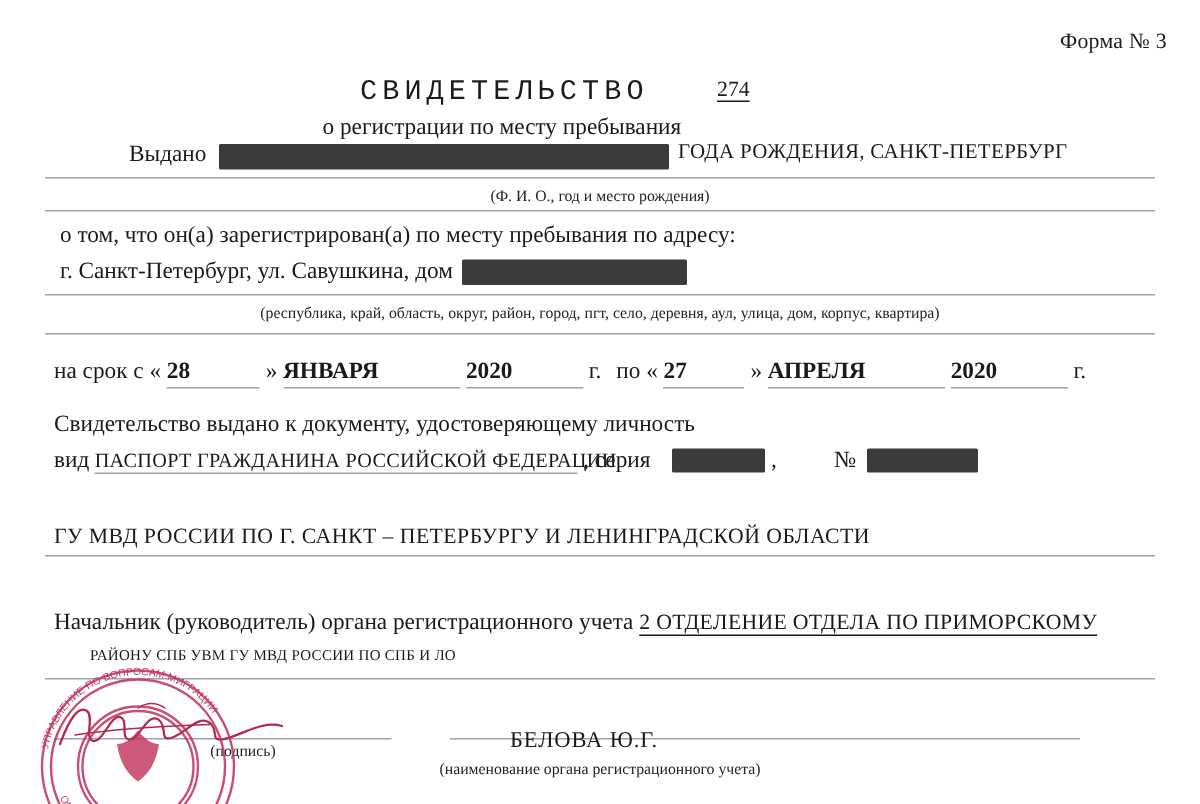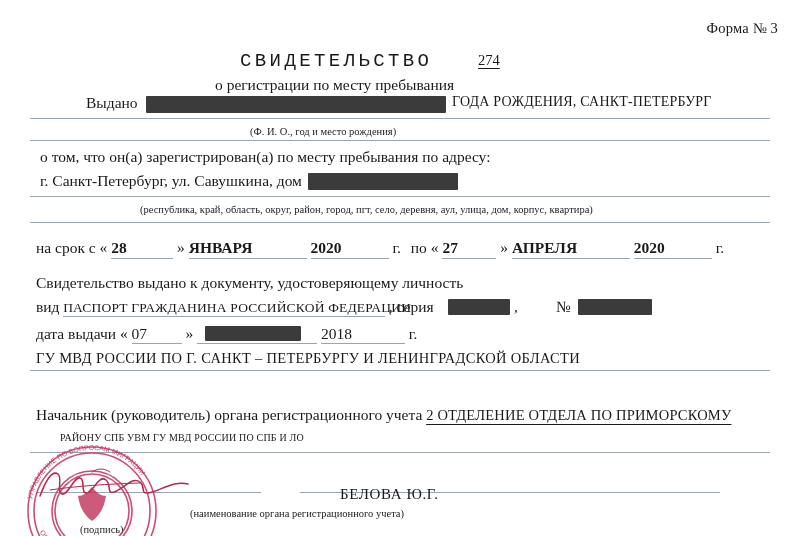--- a/index.html
+++ b/index.html
@@ -47,21 +47,21 @@
   }
 
   
   .rule {
     border-bottom: 1px solid #9aa3b0;
     height: 0;
   }
   .small-caption {
     font-size: 10.5px;
     color: #222;
-    text-align: left;
+    text-align: center;
   }
 
   
   .redact {
     background: #3b3b3b;
     border-radius: 1px;
   }
 
   .issued-row { top: 94px; left: 86px; }
   .issued-label { font-size: 15.5px; }
@@ -93,21 +93,21 @@
   .line-full-5 { top: 370px; left: 30px; width: 740px; }
   .cap-3 { top: 372px; left: 180px; width: 440px; }
 
   .chief-line { top: 406px; left: 36px; font-size: 15.5px; }
   .chief-line-2 { top: 432px; left: 36px; font-size: 10px; letter-spacing: 0.2px; margin-left: 24px; }
   .line-full-6 { top: 452px; left: 30px; width: 740px; }
   .cap-4 { top: 472px; left: 190px; width: 420px; margin-top: 36px; }
 
   .sign-line-left { top: 492px; left: 36px; width: 225px; }
   .sign-line-right { top: 492px; left: 300px; width: 420px; }
-  .cap-5 { top: 524px; left: 80px; width: 130px; }
+  .cap-5 { top: 496px; left: 80px; width: 130px; padding-left: 17px; }
   .surname { top: 486px; left: 340px; font-size: 15px; letter-spacing: 0.6px; }
   .cap-6 { top: 508px; left: 330px; width: 150px; margin-top: 33px; }
 
   
   .stamp {
     top: 443px;
     left: 24px;
     width: 136px;
     height: 136px;
   }
@@ -180,32 +180,20 @@
   <div class="abs doc-line-2 nowrap">
     <span style="font-size:15.5px;">вид</span>
     <span class="u-line" style="width:322px; font-size:13.5px; letter-spacing:0.2px;">ПАСПОРТ ГРАЖДАНИНА РОССИЙСКОЙ ФЕДЕРАЦИИ</span>
     <span style="font-size:15.5px;">, серия</span>
     <span class="abs redact" style="left:412px; top:1px; width:62px; height:16px;"></span>
     <span class="abs" style="left:478px; top:0; font-size:15.5px;">,</span>
     <span class="abs" style="left:520px; top:0; font-size:15.5px;">№</span>
     <span class="abs redact" style="left:542px; top:1px; width:74px; height:16px;"></span>
   </div>
 
-  <div class="abs doc-line-3 nowrap">
-    <span>дата выдачи</span>
-    <span>«</span>
-    <span class="u-line" style="width:50px;">07</span>
-    <span>»</span>
-    <span class="u-line" style="width:120px; position:relative;">
-      <span class="abs redact" style="left:8px; top:1px; width:96px; height:15px;"></span>
-      &nbsp;
-    </span>
-    <span class="u-line" style="width:84px;">2018</span>
-    <span>г.</span>
-  </div>
 
   <div class="abs organ-line">ГУ  МВД  РОССИИ  ПО  Г. САНКТ – ПЕТЕРБУРГУ  И  ЛЕНИНГРАДСКОЙ ОБЛАСТИ</div>
   <div class="abs rule line-full-5"></div>
 
   <div class="abs chief-line nowrap">
     <span>Начальник (руководитель) органа регистрационного учета</span>
     <span style="font-size:14.5px; letter-spacing:0.2px; text-decoration:underline; text-underline-offset:4px;">2 ОТДЕЛЕНИЕ ОТДЕЛА  ПО ПРИМОРСКОМУ</span>
   </div>
   <div class="abs chief-line-2">РАЙОНУ СПБ УВМ  ГУ  МВД РОССИИ  ПО СПБ  И  ЛО</div>
   <div class="abs rule line-full-6"></div>

